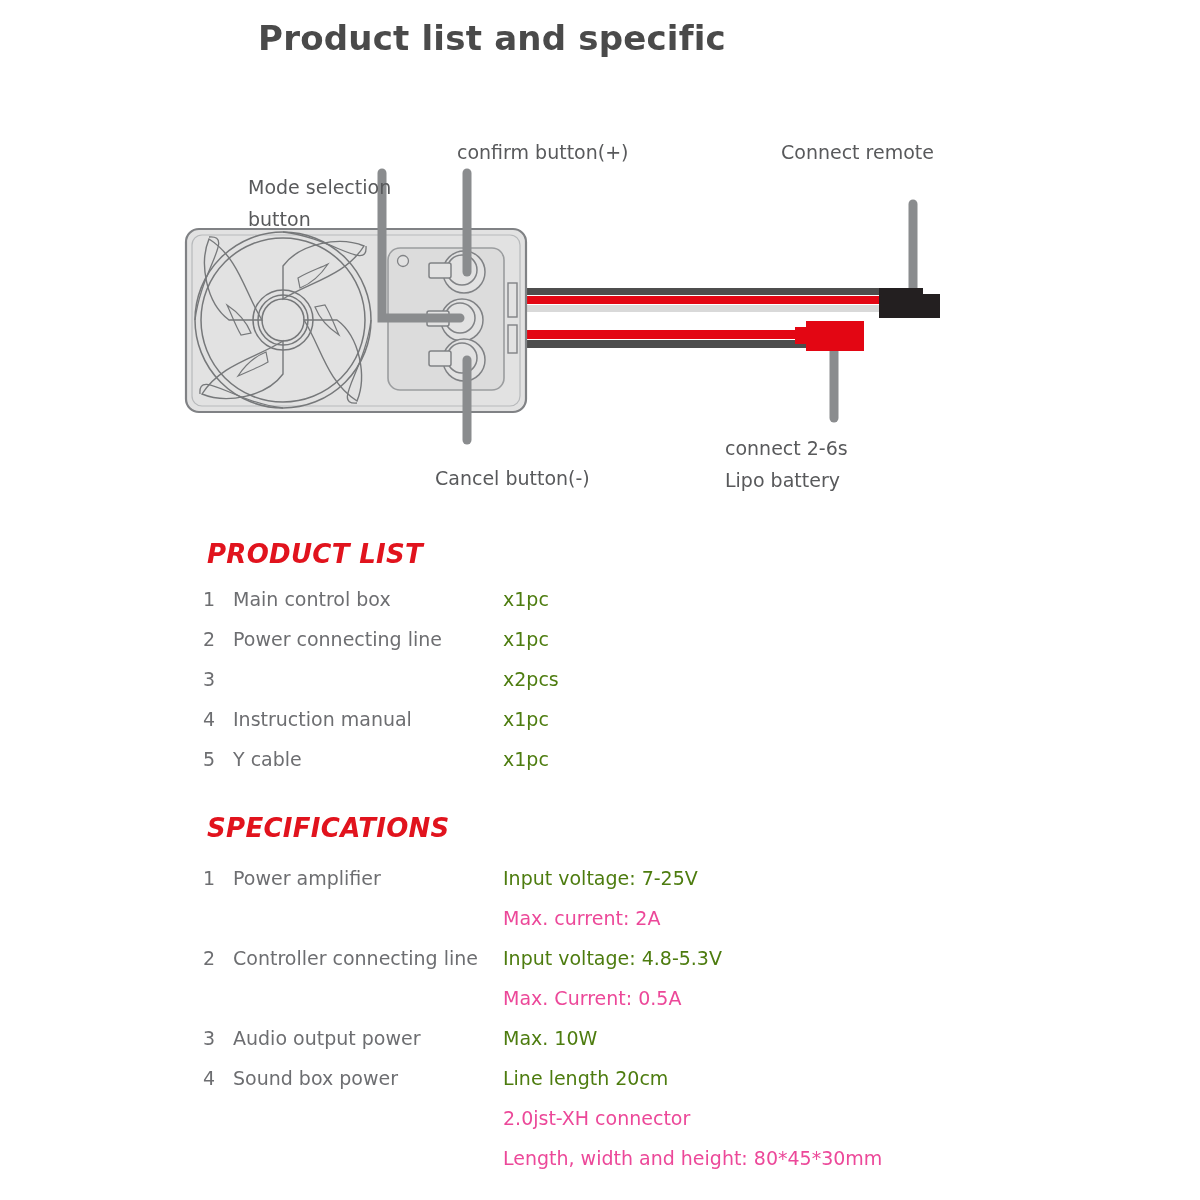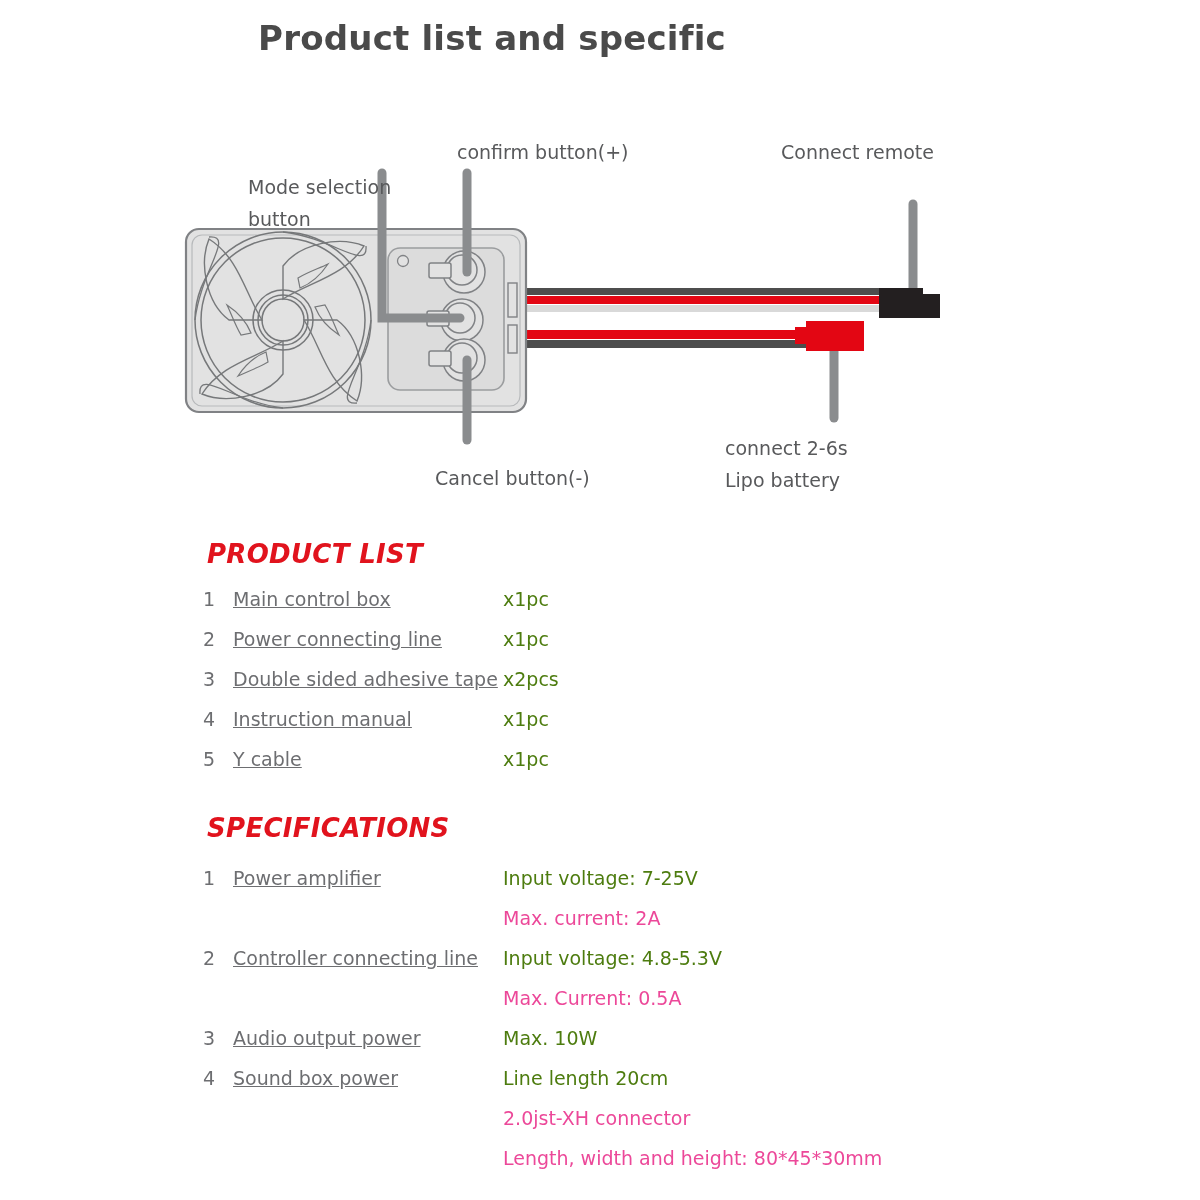--- a/index.html
+++ b/index.html
@@ -79,21 +79,20 @@
     font-size: 19px;
     color: #6d6e71;
   }
   .row .name {
     position: absolute;
     left: 30px;
     top: 0;
     font-size: 19px;
     color: #6d6e71;
     white-space: nowrap;
-    text-decoration: underline;
   }
   .row .val {
     position: absolute;
     left: 300px;
     top: 0;
     font-size: 19px;
     color: #4d7c0f;
     white-space: nowrap;
     text-align: center;
   }
@@ -216,21 +215,20 @@
   <span class="name">Main control box</span>
   <span class="val">x1pc</span>
 </div>
 <div class="row" style="top:628px">
   <span class="idx">2</span>
   <span class="name">Power connecting line</span>
   <span class="val">x1pc</span>
 </div>
 <div class="row" style="top:668px">
   <span class="idx">3</span>
-  <span class="name">Double sided adhesive tape</span>
   <span class="val">x2pcs</span>
 </div>
 <div class="row" style="top:708px">
   <span class="idx">4</span>
   <span class="name">Instruction manual</span>
   <span class="val">x1pc</span>
 </div>
 <div class="row" style="top:748px">
   <span class="idx">5</span>
   <span class="name">Y cable</span>

